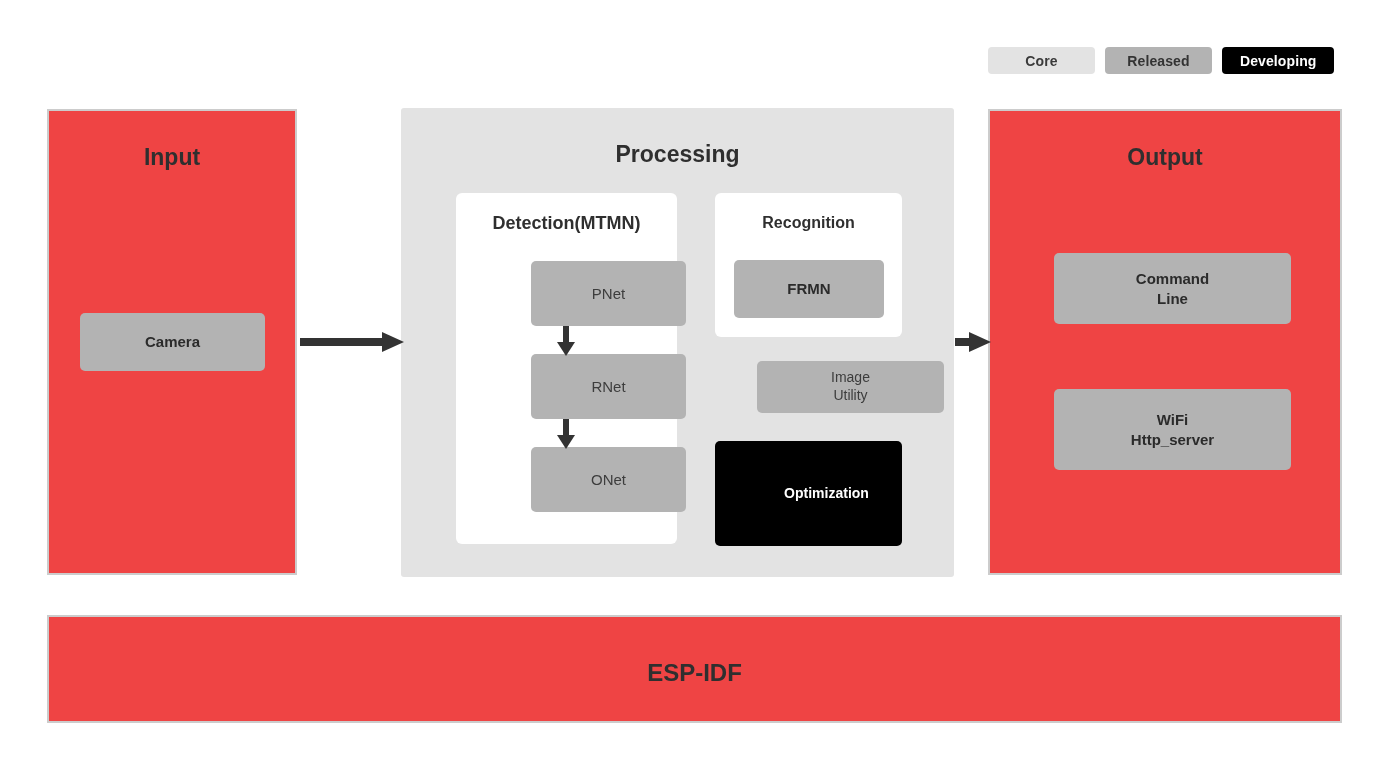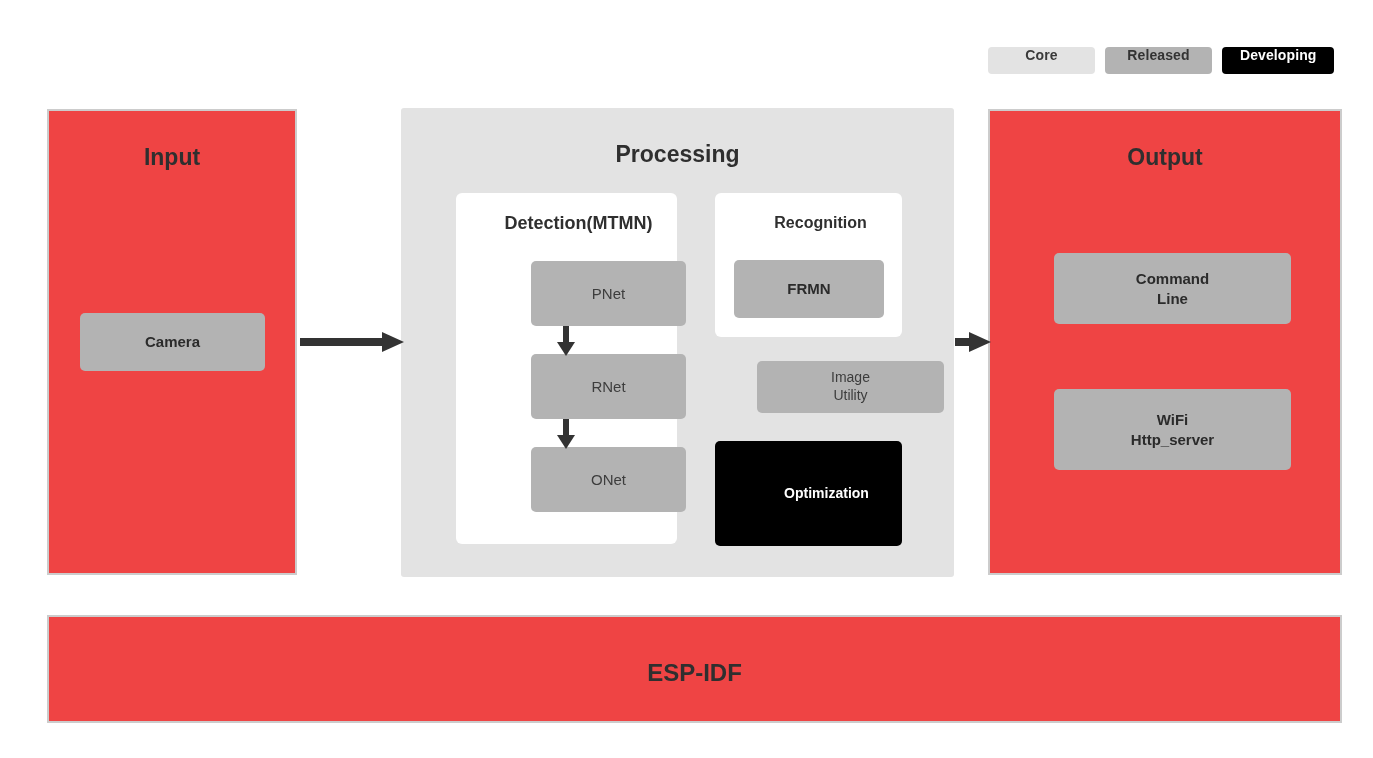--- a/index.html
+++ b/index.html
@@ -29,20 +29,21 @@
     top: 47px;
     left: 988px;
     display: flex;
     align-items: center;
     gap: 10px;
   }
   .legend-chip {
     height: 27px;
     border-radius: 4px;
     display: flex;
+    align-items: center;
     justify-content: center;
     font-size: 14px;
     font-weight: bold;
     letter-spacing: 0.1px;
     padding: 0 18px;
     box-sizing: border-box;
     white-space: nowrap;
   }
   .chip-core     { background: #e3e3e3; color: #3a3a3a; min-width: 107px; }
   .chip-released { background: #b3b3b3; color: #333333; min-width: 107px; }
@@ -121,21 +122,20 @@
   }
   #detection-card   { left: 456px; top: 193px; width: 221px; height: 351px; }
   #recognition-card { left: 715px; top: 193px; width: 187px; height: 144px; }
 
   .card-title {
     position: absolute;
     left: 0;
     width: 100%;
     text-align: center;
     color: #2f2f2f;
-    margin-left: 12px;
   }
   #detection-title   { top: 20px; font-size: 18px; font-weight: bold; }
   #recognition-title { top: 21px; font-size: 16px; font-weight: bold; }
 
   
   #pnet-block { left: 489px; top: 261px; width: 155px; height: 65px; font-size: 15px; }
   #rnet-block { left: 489px; top: 354px; width: 155px; height: 65px; font-size: 15px; }
   #onet-block { left: 489px; top: 447px; width: 155px; height: 65px; font-size: 15px; }
 
   

